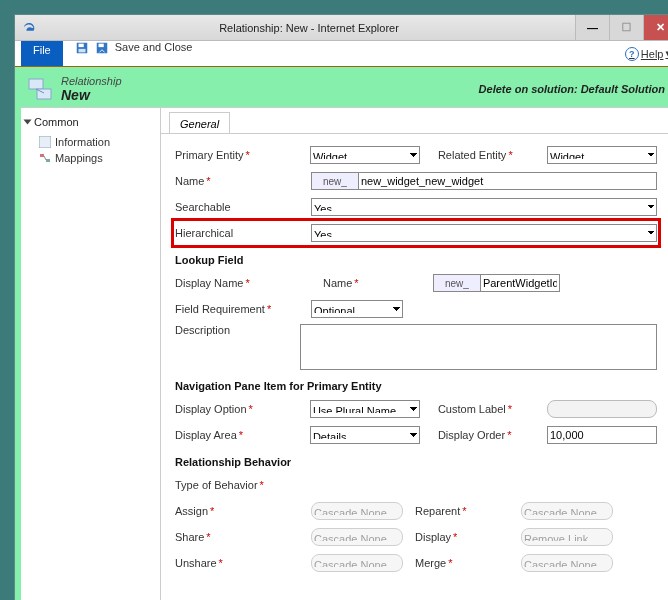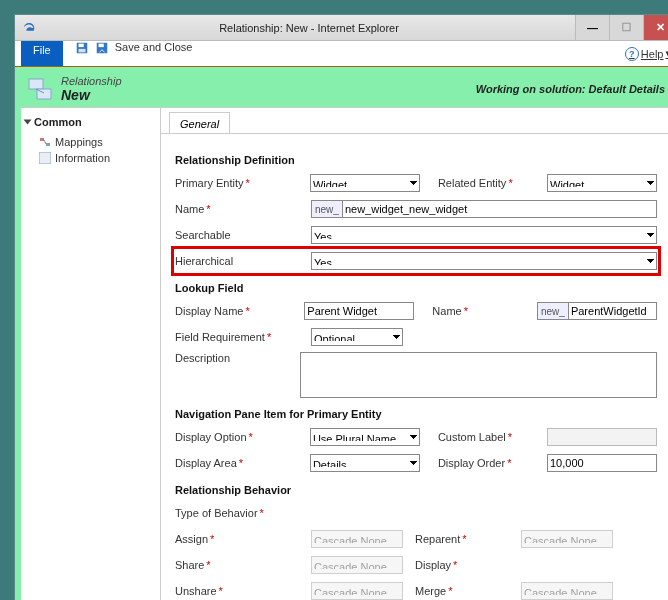--- a/index.html
+++ b/index.html
@@ -27,44 +27,44 @@
 
 .header { padding: 8px 12px 4px 12px; display:flex; align-items:center;font-style:italic;}
 .header-icon { width:28px; height:28px; margin-right:6px; }
 .header-text { display:flex; flex-direction:column; font-size:11px; color:#444; }
 .header-text .main { font-size:14px; font-weight:bold; color:#222; }
 .working-on { margin-left:auto; font-size:11px; font-weight:bold; color:#222; }
 
 
 .body { flex:1; display:flex; overflow:hidden; border-top:1px solid #ccc; margin: 0 6px 6px 6px;}
 .sidebar { width: 140px; padding: 8px 4px; border-right:1px solid #ccc; background:#fff; font-size:11px;}
-.side-head { font-weight:bold; color:#222; margin-bottom:6px; display:flex; align-items:center;}
+.side-head { font-weight:normal; color:#222; margin-bottom:6px; display:flex; align-items:center;}
 .caret { display:inline-block; width:0; height:0; border-top:4px solid transparent; border-bottom:4px solid transparent; border-left:5px solid #444; margin-right:4px; transform:rotate(90deg);}
 .side-item { display:flex; align-items:center; gap:4px; padding:2px 0 2px 14px; cursor:pointer; color:#333; }
 .side-item .si-icon { width:12px; height:12px; display:inline-block;}
 
 .content { flex:1; overflow:auto; background:#fff; }
 .tabrow { height:22px; display:flex; border-bottom:1px solid #ccc; margin-top:4px;}
 .tab { padding:5px 10px; font-size:11px; border:1px solid #ccc; border-bottom:none; background:#fff; margin-left:8px; cursor:pointer;font-style:italic;}
 .inner { padding: 10px 14px; }
 .section-title { font-size:11px; font-weight:bold; color:#111; margin: 10px 0 6px 0;}
 .row { display:flex; align-items:center; min-height:22px; margin-bottom:4px; gap:6px;}
 .lbl { width:130px; font-size:11px; color:#333; display:flex; align-items:center;}
 .req { color:#c00; margin-left:2px; font-size:11px;}
 .lbl2 { width:104px; font-size:11px; color:#333; display:flex; align-items:center; margin-left:12px;}
 .lbl2b { width:100px; font-size:11px; color:#333; display:flex; align-items:center; margin-left:6px;}
 .ctl { flex:0 0 auto; }
 select, input[type=text] { font-size:11px; height:18px; border:1px solid #888; background:#fff; padding:4px 2px;}
 select { appearance:none; -webkit-appearance:none; background-image:linear-gradient(45deg, transparent 50%, #000 50%),linear-gradient(135deg,#000 50%, transparent 50%); background-position: right 5px top 6px, right 1px top 6px; background-size:4px 4px,4px 4px; background-repeat:no-repeat; padding-right:14px;}
-select:disabled, input:disabled { background:#f3f3f3; color:#777; border-color:#bbb;}
+select:disabled, input:disabled { background:#f3f3f3; color:#777; border-color:#bbb;border-radius:8px;}
 .wide { flex:1;text-decoration:underline; }
 .w110 { width:110px;}
 .w90 { width:92px;}
 .prefix-box { display:flex; flex:1; }
-.prefix { height:18px; border:1px solid #888; border-right:none; background:#eef; font-size:10px; padding:0 3px; display:flex; align-items:center; color:#555;}
+.prefix { height:18px; border:1px solid #888; border-right:none; background:#eef; font-size:10px; padding:0 11px; display:flex; align-items:center; color:#555;}
 .prefix + input { flex:1; }
 textarea { width:100%; height:46px; border:1px solid #888; font-size:11px; resize:none;}
 .highlight { outline:3px solid #d00; outline-offset:1px; padding:1px 0;}
 </style>
 </head>
 <body>
 
 <div class="window">
 
   <div class="titlebar">
@@ -110,52 +110,51 @@
       <svg width="28" height="28" viewBox="0 0 28 28">
           <rect x="2" y="4" width="14" height="10" fill="#d9e7f7" stroke="#88a7ce"></rect>
           <rect x="10" y="14" width="14" height="10" fill="#d9e7f7" stroke="#88a7ce"></rect>
           <line x1="9" y1="14" x2="17" y2="18" stroke="#6a8fbd"></line>
         </svg>
     </div>
     <div class="header-text">
       <span>Relationship</span>
       <span class="main">New</span>
     </div>
-    <div class="working-on">Working on solution: Default Details</div>
+    <div class="working-on">Delete on solution: Default Solution</div>
   </div>
 
   <div class="body">
     <div class="sidebar">
       <div class="side-head">
         <span class="caret"></span>
         <span>Common</span>
+      </div>
+      <div class="side-item">
+        <span class="si-icon"><svg width="12" height="12">
+              <rect width="12" height="12" fill="#e7eef7" stroke="#8aa"></rect>
+            </svg></span>
+        <span>Information</span>
       </div>
       <div class="side-item">
         <span class="si-icon"><svg width="12" height="12">
               <rect x="1" y="2" width="4" height="3" fill="#c77"></rect>
               <rect x="7" y="7" width="4" height="3" fill="#7aa"></rect>
               <line x1="5" y1="4" x2="7" y2="8" stroke="#888"></line>
             </svg></span>
         <span>Mappings</span>
       </div>
-      <div class="side-item">
-        <span class="si-icon"><svg width="12" height="12">
-              <rect width="12" height="12" fill="#e7eef7" stroke="#8aa"></rect>
-            </svg></span>
-        <span>Information</span>
-      </div>
     </div>
 
     <div class="content">
       <div class="tabrow">
         <div class="tab">General</div>
       </div>
       <div class="inner">
 
-        <div class="section-title">Relationship Definition</div>
         <div class="row">
           <div class="lbl">
               <span>Primary Entity</span>
               <span class="req">*</span>
             </div>
           <select class="ctl w110"><option>Widget</option></select>
           <div class="lbl2">
               <span>Related Entity</span>
               <span class="req">*</span>
             </div>
@@ -183,21 +182,20 @@
             </div>
           <select class="ctl wide"><option>Yes</option></select>
         </div>
 
         <div class="section-title">Lookup Field</div>
         <div class="row">
           <div class="lbl">
               <span>Display Name</span>
               <span class="req">*</span>
             </div>
-          <input type="text" class="ctl w110" value="Parent Widget" style="">
           <div class="lbl2">
               <span>Name</span>
               <span class="req">*</span>
             </div>
           <div class="prefix-box" style="flex:0 0 120px;">
             <span class="prefix">new_</span>
             <input type="text" style="width: 80px;" value="ParentWidgetId">
           </div>
         </div>
         <div class="row">
@@ -260,20 +258,21 @@
         <div class="row">
           <div class="lbl">
               <span>Share</span>
               <span class="req">*</span>
             </div>
           <select class="ctl w90" disabled=""><option>Cascade None</option></select>
           <div class="lbl2b">
               <span>Display</span>
               <span class="req">*</span>
             </div>
+          <select class="ctl w90" disabled=""><option>Remove Link</option></select>
         </div>
         <div class="row">
           <div class="lbl">
               <span>Unshare</span>
               <span class="req">*</span>
             </div>
           <select class="ctl w90" disabled=""><option>Cascade None</option></select>
           <div class="lbl2b">
               <span>Merge</span>
               <span class="req">*</span>

